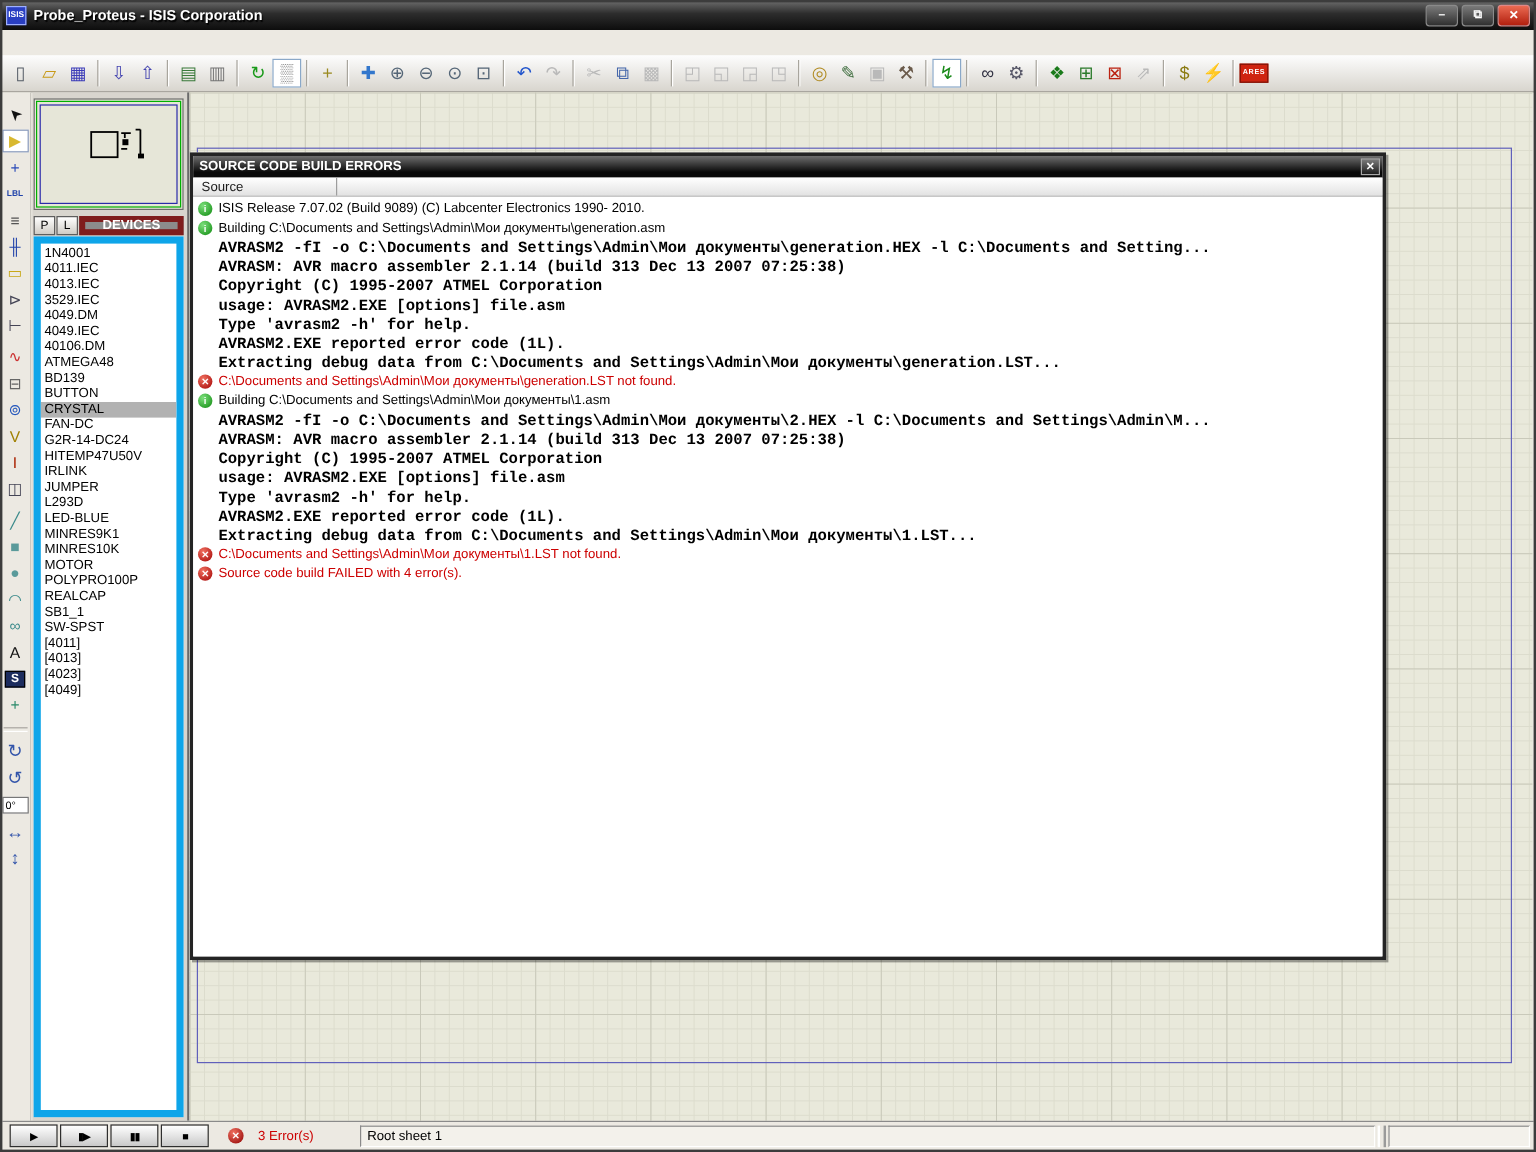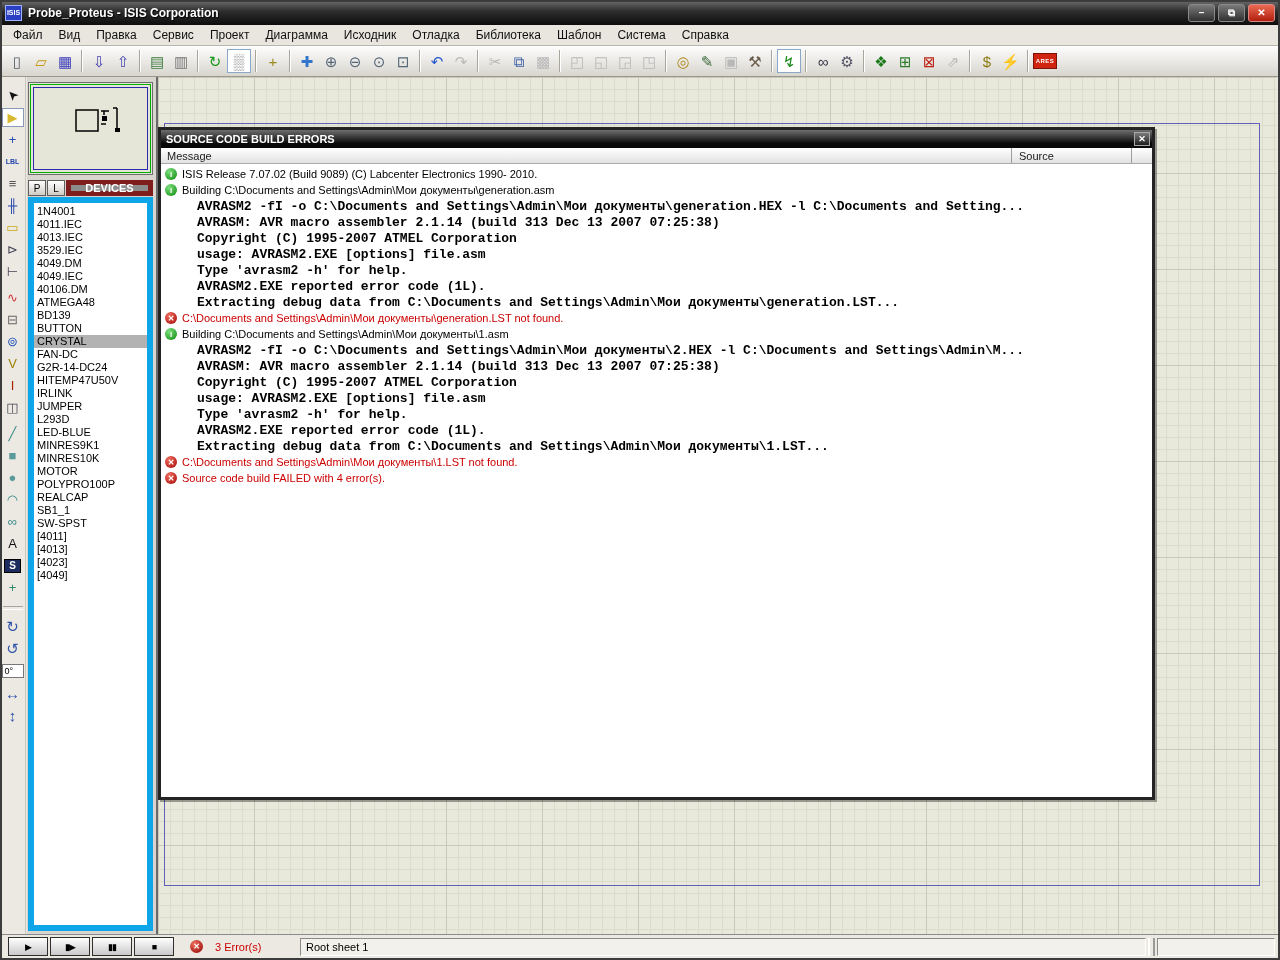--- a/index.html
+++ b/index.html
@@ -88,21 +88,21 @@
   .col-src{width:120px;padding-left:7px;border-right:1px solid #9d9d9d;display:flex;align-items:center;}
   .col-rest{flex:1;}
   .dlg-body{position:absolute;left:0;top:34px;right:0;bottom:0;background:#fff;overflow:hidden;padding-top:2px;}
   .msg-row{height:16px;display:flex;align-items:center;padding-left:4px;white-space:nowrap;}
   .msg-icon{width:12px;height:12px;border-radius:50%;margin-right:5px;color:#fff;font-size:8px;font-weight:bold;
             display:flex;align-items:center;justify-content:center;flex:none;}
   .msg-icon.info{background:radial-gradient(circle at 35% 30%,#7ce07c,#0c870c);}
   .msg-icon.error{background:radial-gradient(circle at 35% 30%,#f07060,#a30202);}
   .msg-row.info .txt{font-size:11px;color:#000;}
   .msg-row.error .txt{font-size:11px;color:#cc0000;}
-  .msg-row.mono{padding-left:36px;}
+  .msg-row.mono{padding-left:21px;}
   .msg-row.mono .txt{font-family:"Liberation Mono",monospace;font-weight:bold;font-size:13px;color:#000;}
 
   
   .statusbar{position:absolute;left:2px;right:2px;bottom:2px;height:24px;background:#ece9e2;
              border-top:1px solid #8a8a8a;display:flex;align-items:center;}
   .sim-controls{display:flex;margin-left:6px;gap:2px;}
   .sim-btn{width:40px;height:19px;background:linear-gradient(#ffffff,#c9c9c9);border:1px solid #2e2e2e;
            display:flex;align-items:center;justify-content:center;font-size:9px;color:#000;letter-spacing:-1px;}
   .err-zone{display:flex;align-items:center;margin-left:16px;width:100px;flex:none;}
   .err-icon{width:13px;height:13px;border-radius:50%;background:radial-gradient(circle at 35% 30%,#f07060,#8f0000);
@@ -123,34 +123,20 @@
   <div class="titlebar">
     <div class="app-logo">ISIS</div>
     <div class="title-text">Probe_Proteus - ISIS Corporation</div>
     <div class="win-buttons">
       <div class="win-btn">–</div>
       <div class="win-btn">⧉</div>
       <div class="win-btn close">✕</div>
     </div>
   </div>
 
-  <div class="menubar" id="menubar">
-      <div class="menu-item">Файл</div>
-      <div class="menu-item">Вид</div>
-      <div class="menu-item">Правка</div>
-      <div class="menu-item">Сервис</div>
-      <div class="menu-item">Проект</div>
-      <div class="menu-item">Диаграмма</div>
-      <div class="menu-item">Исходник</div>
-      <div class="menu-item">Отладка</div>
-      <div class="menu-item">Библиотека</div>
-      <div class="menu-item">Шаблон</div>
-      <div class="menu-item">Система</div>
-      <div class="menu-item">Справка</div>
-    </div>
   <div class="toolbar" id="toolbar">
       <div class="tb-btn">
         <span class="g" style="color: rgb(85, 92, 102);">▯</span>
       </div>
       <div class="tb-btn">
         <span class="g" style="color: rgb(200, 154, 24);">▱</span>
       </div>
       <div class="tb-btn">
         <span class="g" style="color: rgb(58, 58, 184);">▦</span>
       </div>
@@ -416,21 +402,20 @@
 
   <div class="canvas">
     <div class="sheet-border"></div>
 
     <div class="dialog">
       <div class="dlg-title">
         <span>SOURCE CODE BUILD ERRORS</span>
         <div class="dlg-close">✕</div>
       </div>
       <div class="dlg-header">
-        <div class="col-msg">Message</div>
         <div class="col-src">Source</div>
         <div class="col-rest"></div>
       </div>
       <div class="dlg-body" id="msglist">
           <div class="msg-row info">
             <span class="msg-icon info">i</span>
             <span class="txt">ISIS Release 7.07.02 (Build 9089) (C) Labcenter Electronics 1990- 2010.</span>
           </div>
           <div class="msg-row info">
             <span class="msg-icon info">i</span>

